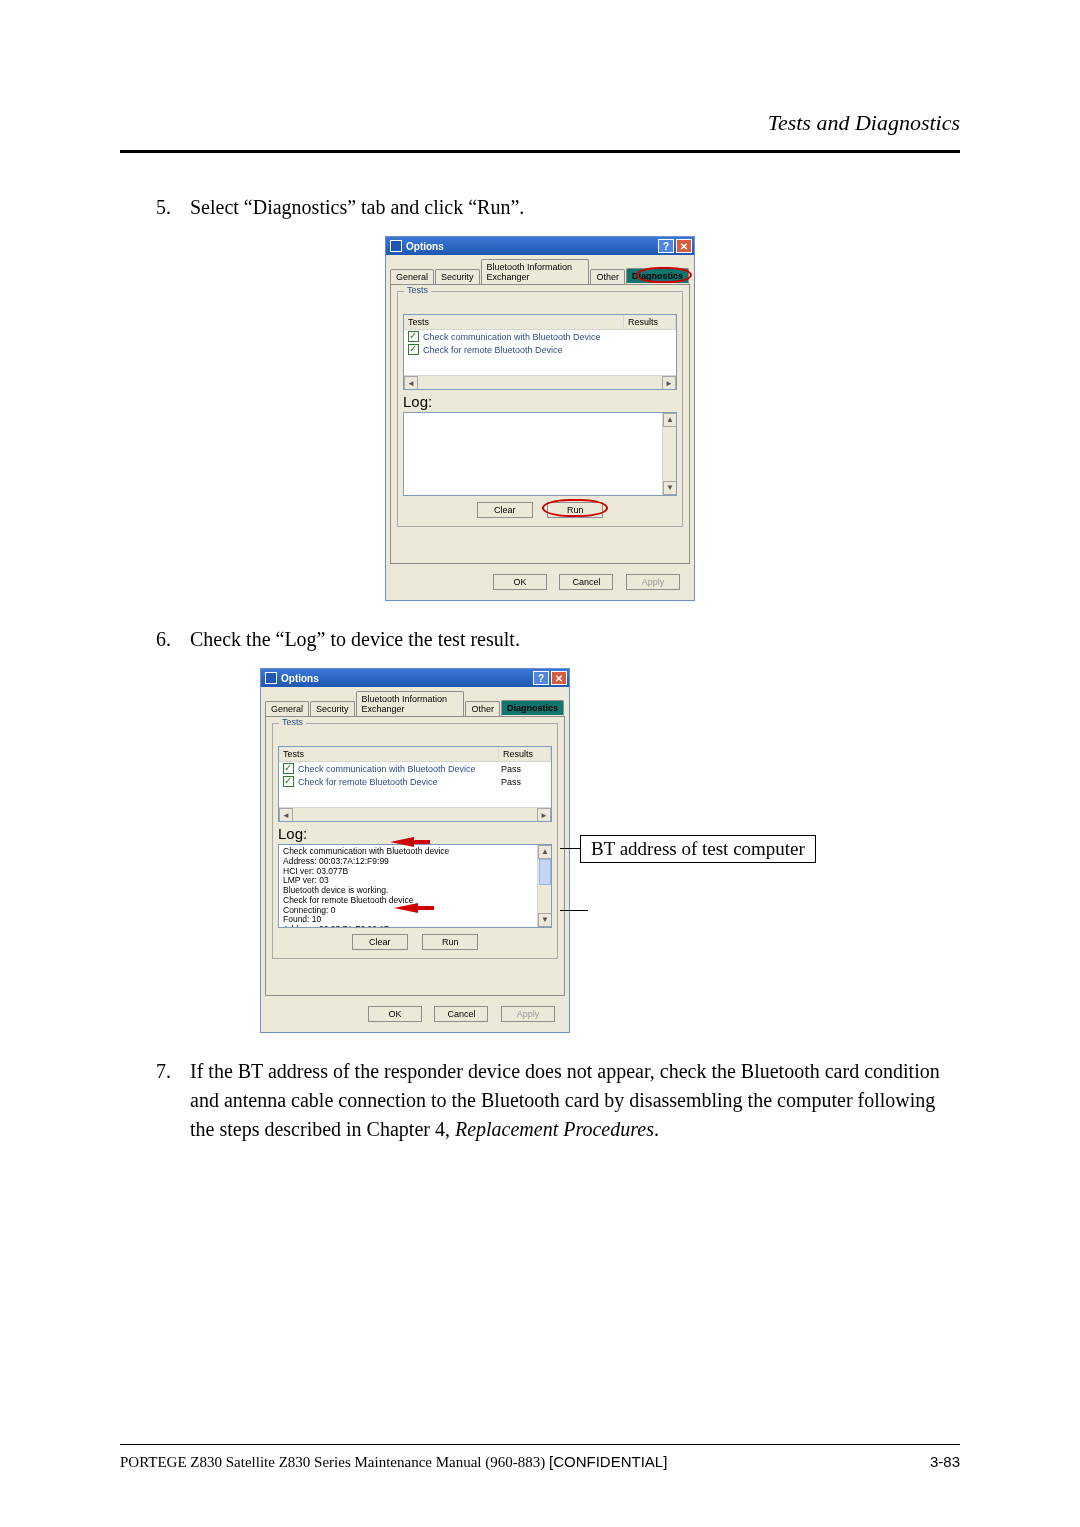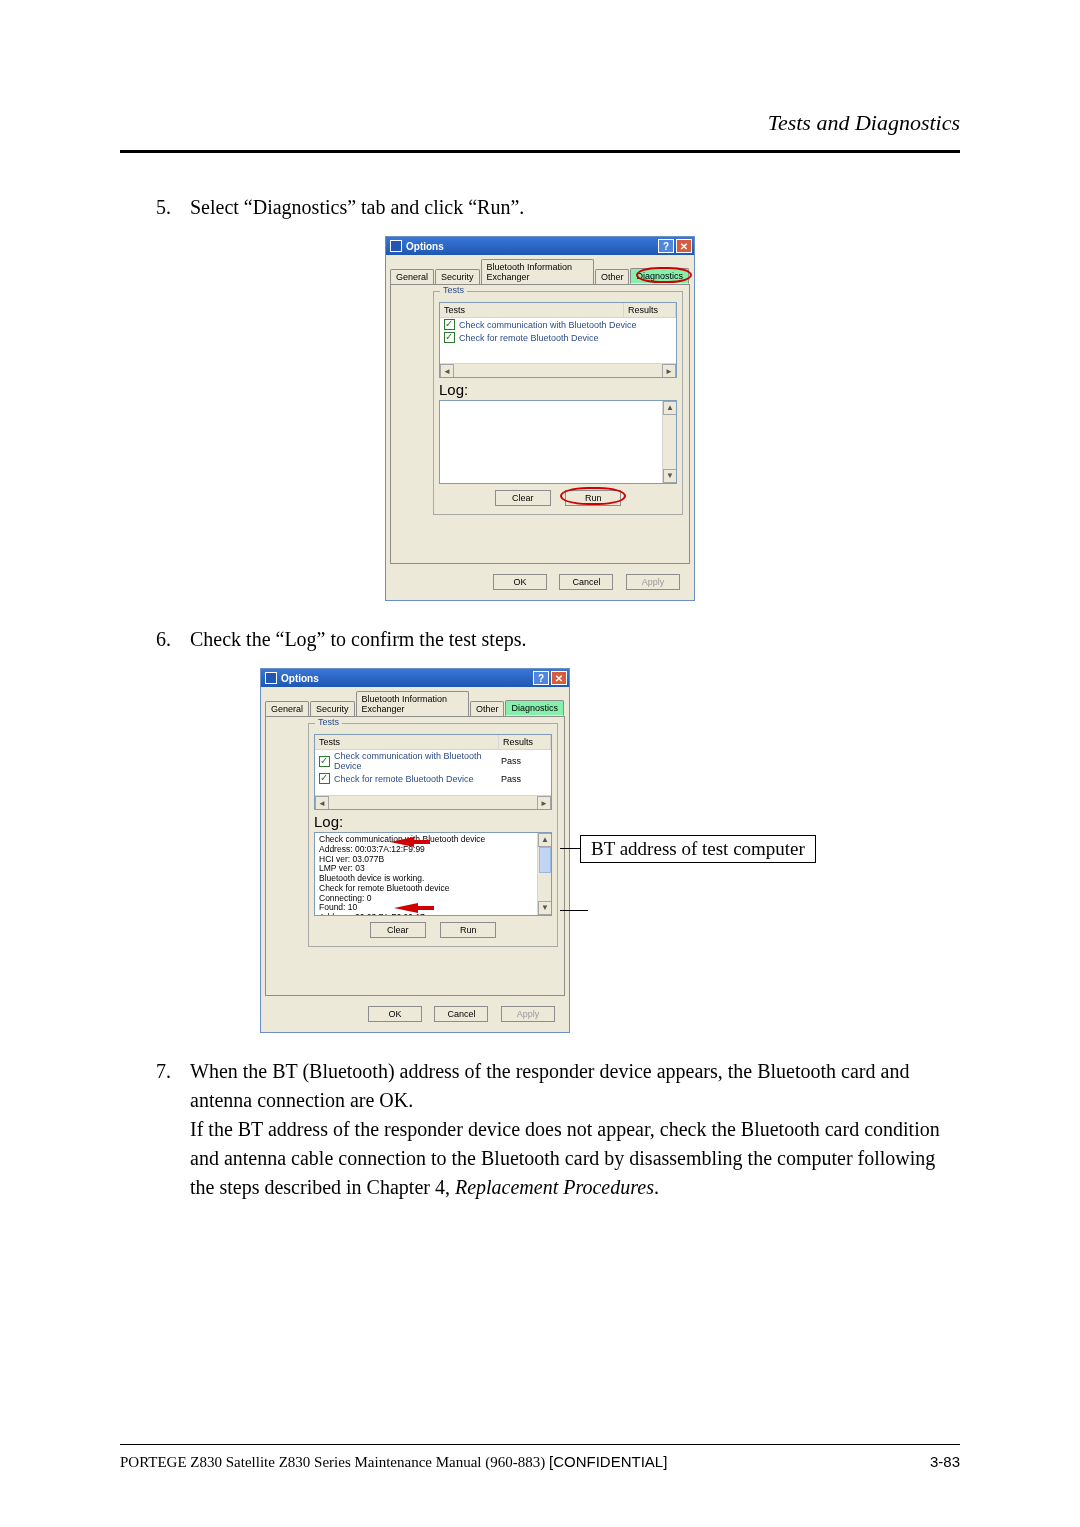--- a/index.html
+++ b/index.html
@@ -83,41 +83,41 @@
     border-bottom: none;
     background: #ece9d8;
     padding: 2px 5px;
     font-size: 9px;
     border-top-left-radius: 2px;
     border-top-right-radius: 2px;
     position: relative;
     margin-right: 1px;
   }
   .tab.active {
-    background: #86efac;
+    background: #0f766e;
     border-bottom: 1px solid #ece9d8;
     z-index: 2;
+    font-weight: bold;
   }
   .tab-ellipse {
     position: absolute;
     border: 2px solid #d10000;
     border-radius: 50%/60%;
     width: 56px; height: 16px;
     top: -2px; right: -4px;
     pointer-events: none;
   }
 
   .dlg-body { border: 1px solid #8d8d8d; margin: 0 4px 4px 4px; padding: 6px; min-height: 280px; }
 
   .group {
     border: 1px solid #a9a9a9;
-    padding: 4px 5px 8px 5px;
+    padding: 16px 5px 8px 5px;
     margin-bottom: 8px;
     position: relative;
-    margin-left: 36px;
   }
   .group-label {
     position: absolute; top: -7px; left: 6px;
     background: #ece9d8; padding: 0 3px;
     font-size: 9px; color: #2c4c89;
   }
 
   .listbox {
     border: 1px solid #7f9db9;
     background: #fff;
@@ -311,21 +311,21 @@
     <div class="dlg-footer">
       <span class="btn2">OK</span>
       <span class="btn2">Cancel</span>
       <span class="btn2 disabled">Apply</span>
     </div>
   </div>
 </div>
 
 <div class="step">
   <span class="step-num">6.</span>
-  <span class="step-body">Check the “Log” to confirm the test steps.</span>
+  <span class="step-body">Check the “Log” to device the test result.</span>
 </div>
 
 <div class="dialog-wrap">
   <div class="dlg2-frame" style="width:560px;">
     <div class="dlg" style="margin-left:0;">
       <div class="dlg-title">
         <span class="dlg-title-icon"></span>
         <span class="dlg-title-text">Options</span>
         <span class="dlg-title-btns">
           <span class="dlg-title-btn help-btn"></span>
@@ -403,21 +403,20 @@
     <span class="callout-line" style="top:180px; left:300px; width:28px;"></span>
     <div class="callout" style="top:167px; left:320px;">BT address of test computer</div>
 
     <span class="callout-line" style="top:242px; left:300px; width:28px;"></span>
   </div>
 </div>
 
 <div class="step step7">
   <span class="step-num">7.</span>
   <span class="step-body">
-    <p>When the BT (Bluetooth) address of the responder device appears, the Bluetooth card and antenna connection are OK.</p>
     <p>
       <span>If the BT address of the responder device does not appear, check the Bluetooth card condition and antenna cable connection to the Bluetooth card by disassembling the computer following the steps described in Chapter 4, </span><em>Replacement Procedures</em><span>.</span>
     </p>
   </span>
 </div>
 
 <div class="footer">
   <span>
     <span>PORTEGE Z830 Satellite Z830 Series Maintenance Manual (960-883) </span>
     <span class="conf">[CONFIDENTIAL]</span>

